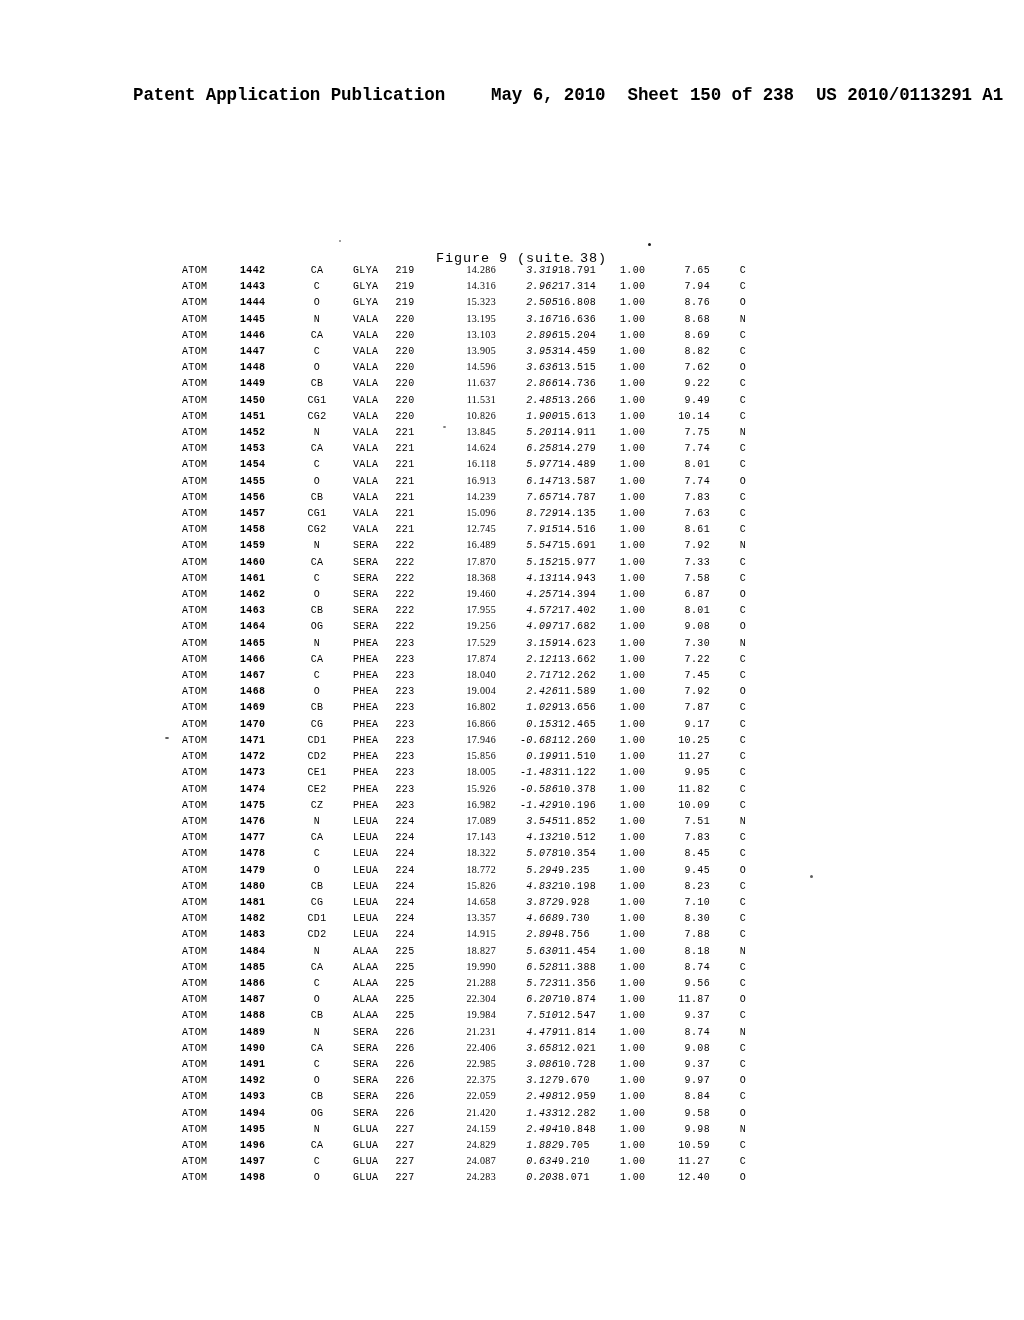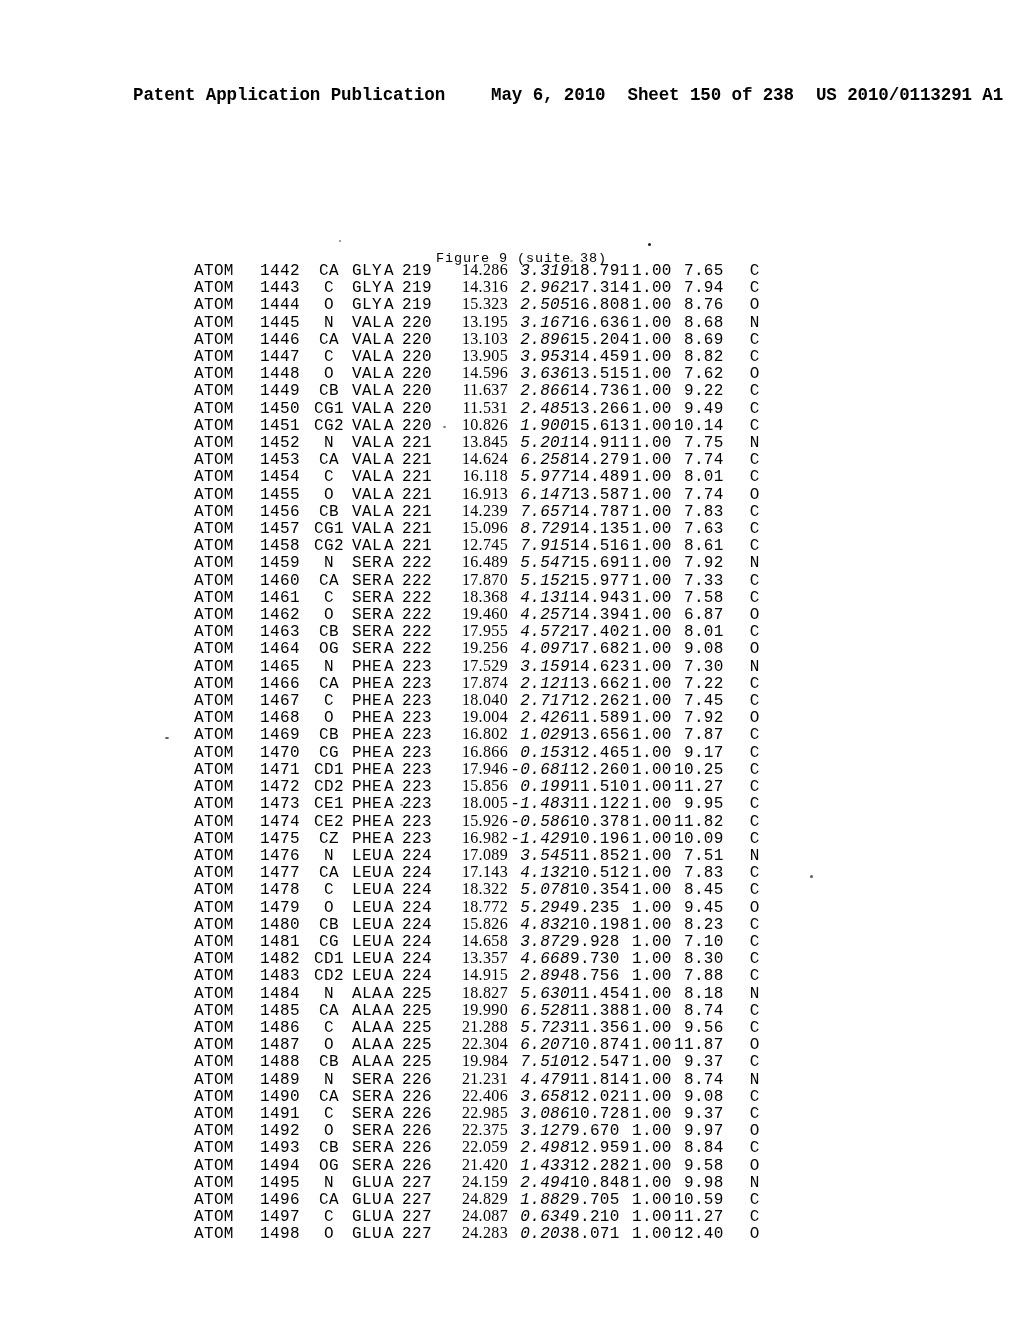--- a/index.html
+++ b/index.html
@@ -65,40 +65,40 @@
   .speck-b { left: 339px; top: 240px; width: 2px; height: 2px; opacity: .55; }
   .speck-c { left: 165px; top: 737px; width: 4px; height: 2px; opacity: .75; }
   .speck-d { left: 443px; top: 426px; width: 3px; height: 2px; opacity: .6; }
   .speck-e { left: 810px; top: 875px; width: 3px; height: 3px; opacity: .7; }
   .speck-f { left: 400px; top: 804px; width: 3px; height: 2px; opacity: .6; }
   .speck-g { left: 570px; top: 260px; width: 3px; height: 2px; opacity: .5; }
 
   
   .coord-table {
     position: absolute;
-    left: 194px;
+    left: 182px;
     top: 262px;
     font-family: "Liberation Mono", "DejaVu Sans Mono", monospace;
-    font-size: 16px;
+    font-size: 10px;
     line-height: 15.2px;
     letter-spacing: 0.35px;
     border-collapse: collapse;
     white-space: pre;
   }
   .coord-table td {
     padding: 0;
     line-height: 15.2px;
     vertical-align: baseline;
     white-space: pre;
   }
 
   .c-rec    { text-align: left;  width: 58px; }
-  .c-serial { text-align: center;  width: 56px; padding-left: 10px; }
+  .c-serial { text-align: left;  width: 56px; padding-left: 10px; font-weight: bold; }
   .c-atom   { text-align: center;  width: 42px; padding-left: 16px; }
-  .c-res    { text-align: center;  width: 34px; padding-left: 6px; }
+  .c-res    { text-align: right;  width: 34px; padding-left: 6px; }
   .c-chain  { text-align: left;  width: 18px; padding-left: 8px; }
   .c-seq    { text-align: center; width: 30px; padding-left: 4px; }
   .c-x      { text-align: right; width: 76px; padding-left: 56px; font-family: Liberation Serif, serif; }
   .c-y      { text-align: right; width: 62px; padding-left: 14px; font-style: italic; }
   .c-z      { text-align: left; width: 62px; padding-left: 14px; }
   .c-occ    { text-align: left; width: 42px; padding-left: 14px; }
   .c-bfac   { text-align: right; width: 48px; padding-left: 10px; }
   .c-elem   { text-align: right; width: 36px; padding-left: 84px; }
 </style>
 </head>

